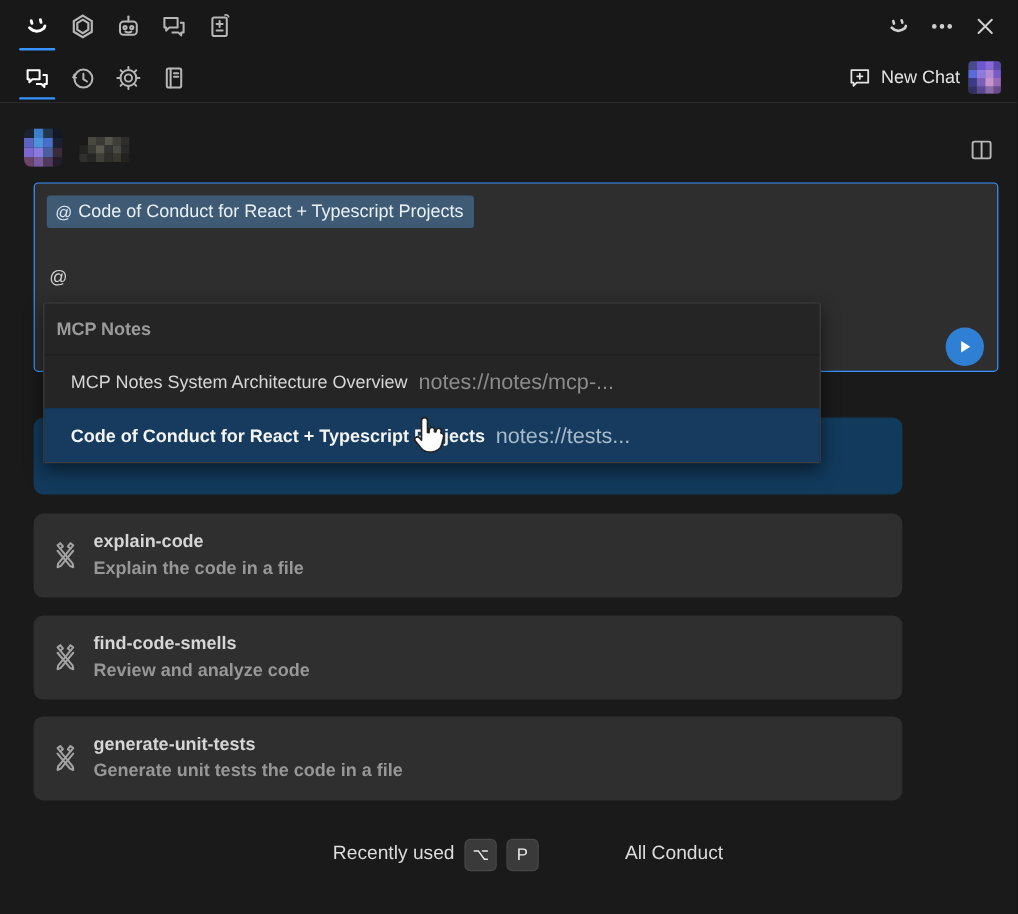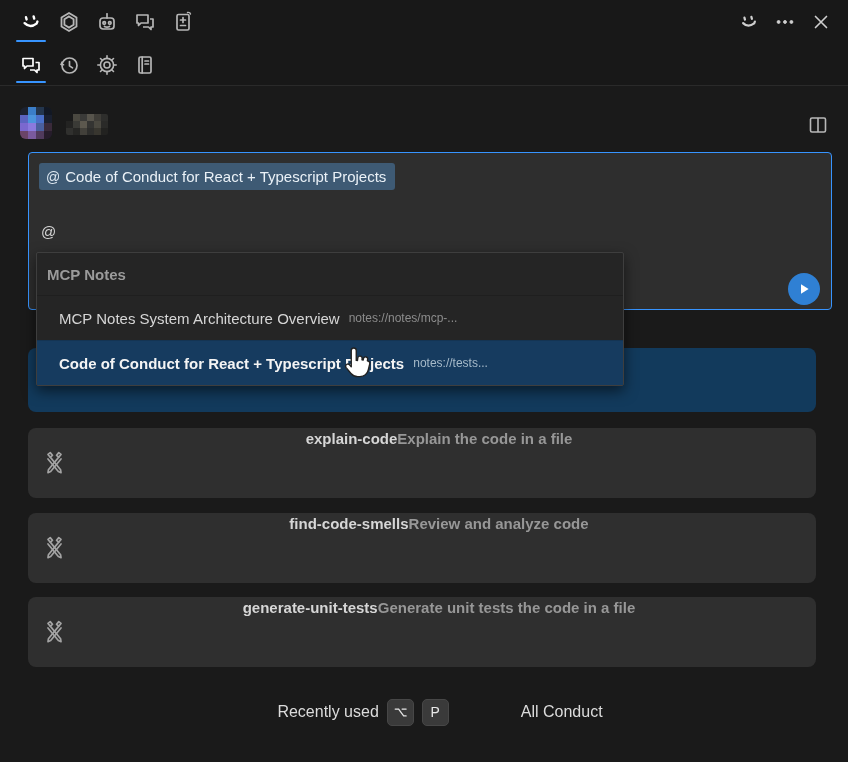--- a/index.html
+++ b/index.html
@@ -100,44 +100,44 @@
     position:absolute; left:563px; top:121px; color:#3fbf53; font-size:15px;
   }
   .send-btn {
     position:absolute; left:759px; top:120px; width:32px; height:32px;
     border-radius:50%; background:#2f80d4; border:none; cursor:pointer;
     display:flex; align-items:center; justify-content:center;
   }
 
   
   .dropdown {
-    position:absolute; left:36px; top:252px; width:588px; height:134px;
+    position:absolute; left:36px; top:252px; width:648px; height:134px;
     background:#252525; border:1px solid #3e3e3e; border-radius:2px;
     box-shadow:0 5px 14px rgba(0,0,0,.55); z-index:10;
     display:flex; flex-direction:column;
   }
   .dd-header {
     height:42px; display:flex; align-items:center; padding:0 10px;
     color:#9b9b9b; font-weight:bold; font-size:15px;
   }
   .dd-item {
     height:45px; display:flex; align-items:center; gap:9px; padding:0 22px;
     cursor:pointer; border-top:1px solid #1f1f1f;
   }
   .dd-title { color:#d6d6d6; font-size:15px; white-space:nowrap; }
-  .dd-uri { color:#8c8c8c; font-size:12px; white-space:nowrap; }
+  .dd-uri { color:#8c8c8c; font-size:18px; white-space:nowrap; }
   .dd-item.selected { background:#163b5f; border-top-color:#143453; }
   .dd-item.selected .dd-title { color:#f4f4f4; font-weight:bold; }
   .dd-item.selected .dd-uri { color:#a6bac9; }
 
   
   .card {
-    position:absolute; left:28px; width:788px; border-radius:8px;
+    position:absolute; left:28px; width:724px; border-radius:8px;
     background:#2f2f2f; cursor:pointer;
-    display:flex; flex-direction:row; justify-content:center;
+    display:flex; flex-direction:column; justify-content:center;
     padding:0 16px 0 50px;
   }
   .card .card-icon {
     position:absolute; left:13px; top:50%; transform:translateY(-50%);
   }
   .card-title { color:#d6d6d6; font-weight:bold; font-size:15px; line-height:22px; }
   .card-desc { color:#979797; font-size:15px; line-height:22px;font-weight:bold; }
   .card.highlighted { background:#123a5c; }
   .card.highlighted .card-desc { color:#bccad6; }
   #card-0 { top:348px; height:64px; }
@@ -278,20 +278,32 @@
       </div>
       <div class="tab">
         <span>
           <svg width="24" height="24" viewBox="0 0 24 24" fill="none" stroke-width="1.7" stroke-linecap="round">
             <rect x="6" y="4" width="12" height="16" rx="1.5"></rect>
             <path d="M9.2 4 V20"></path>
             <path d="M12 8 h3.5 M12 11 h3.5"></path>
           </svg>
         </span>
       </div>
+    </div>
+    <div class="new-chat">
+      <span>
+        <svg width="21" height="21" viewBox="0 0 24 24" fill="none" stroke="#e4e4e4" stroke-width="1.7" stroke-linejoin="round" stroke-linecap="round">
+          <path d="M4 5 h16 v12 h-11 l-3 3 v-3 H4 Z"></path>
+          <path d="M9.5 11 h5 M12 8.5 v5"></path>
+        </svg>
+      </span>
+      <span class="new-chat-label">New Chat</span>
+      <span class="mini-avatar">
+          <span class="px"></span>
+        </span>
     </div>
   </div>
 
   <div class="chat-header">
     <span class="user-avatar">
         <span class="px"></span>
       </span>
     <span class="user-name">
         <span class="px"></span>
       </span>

